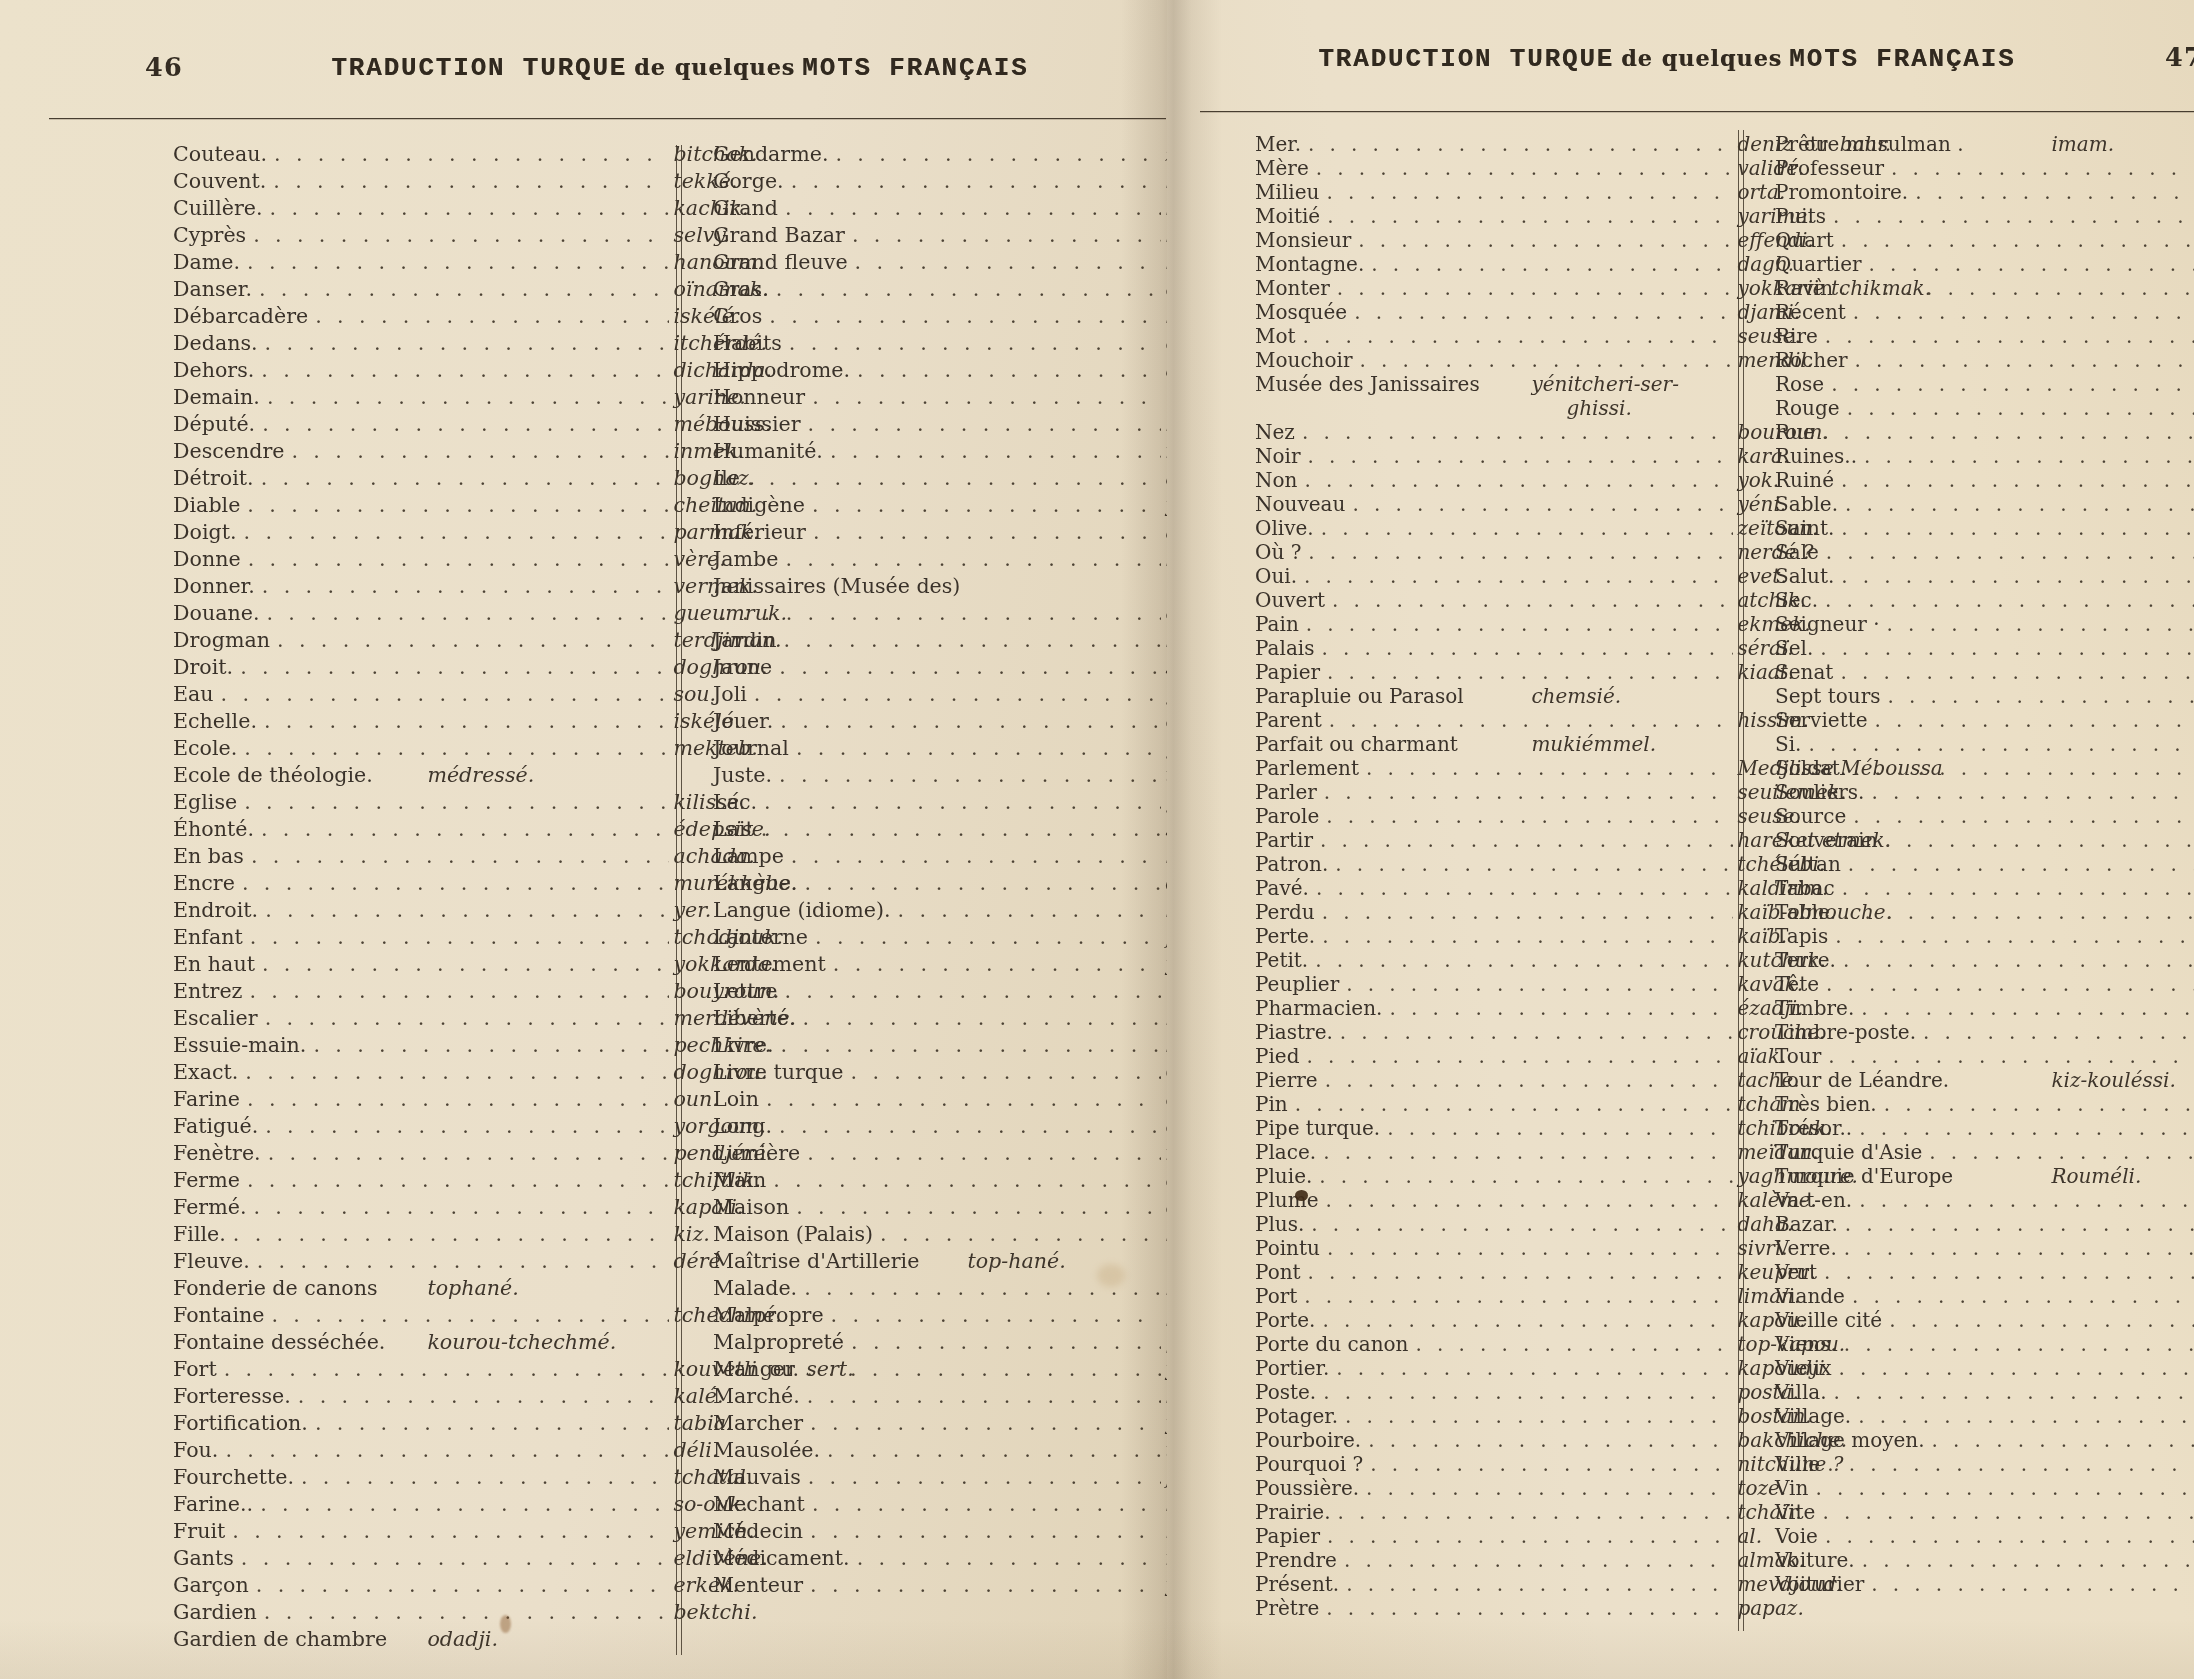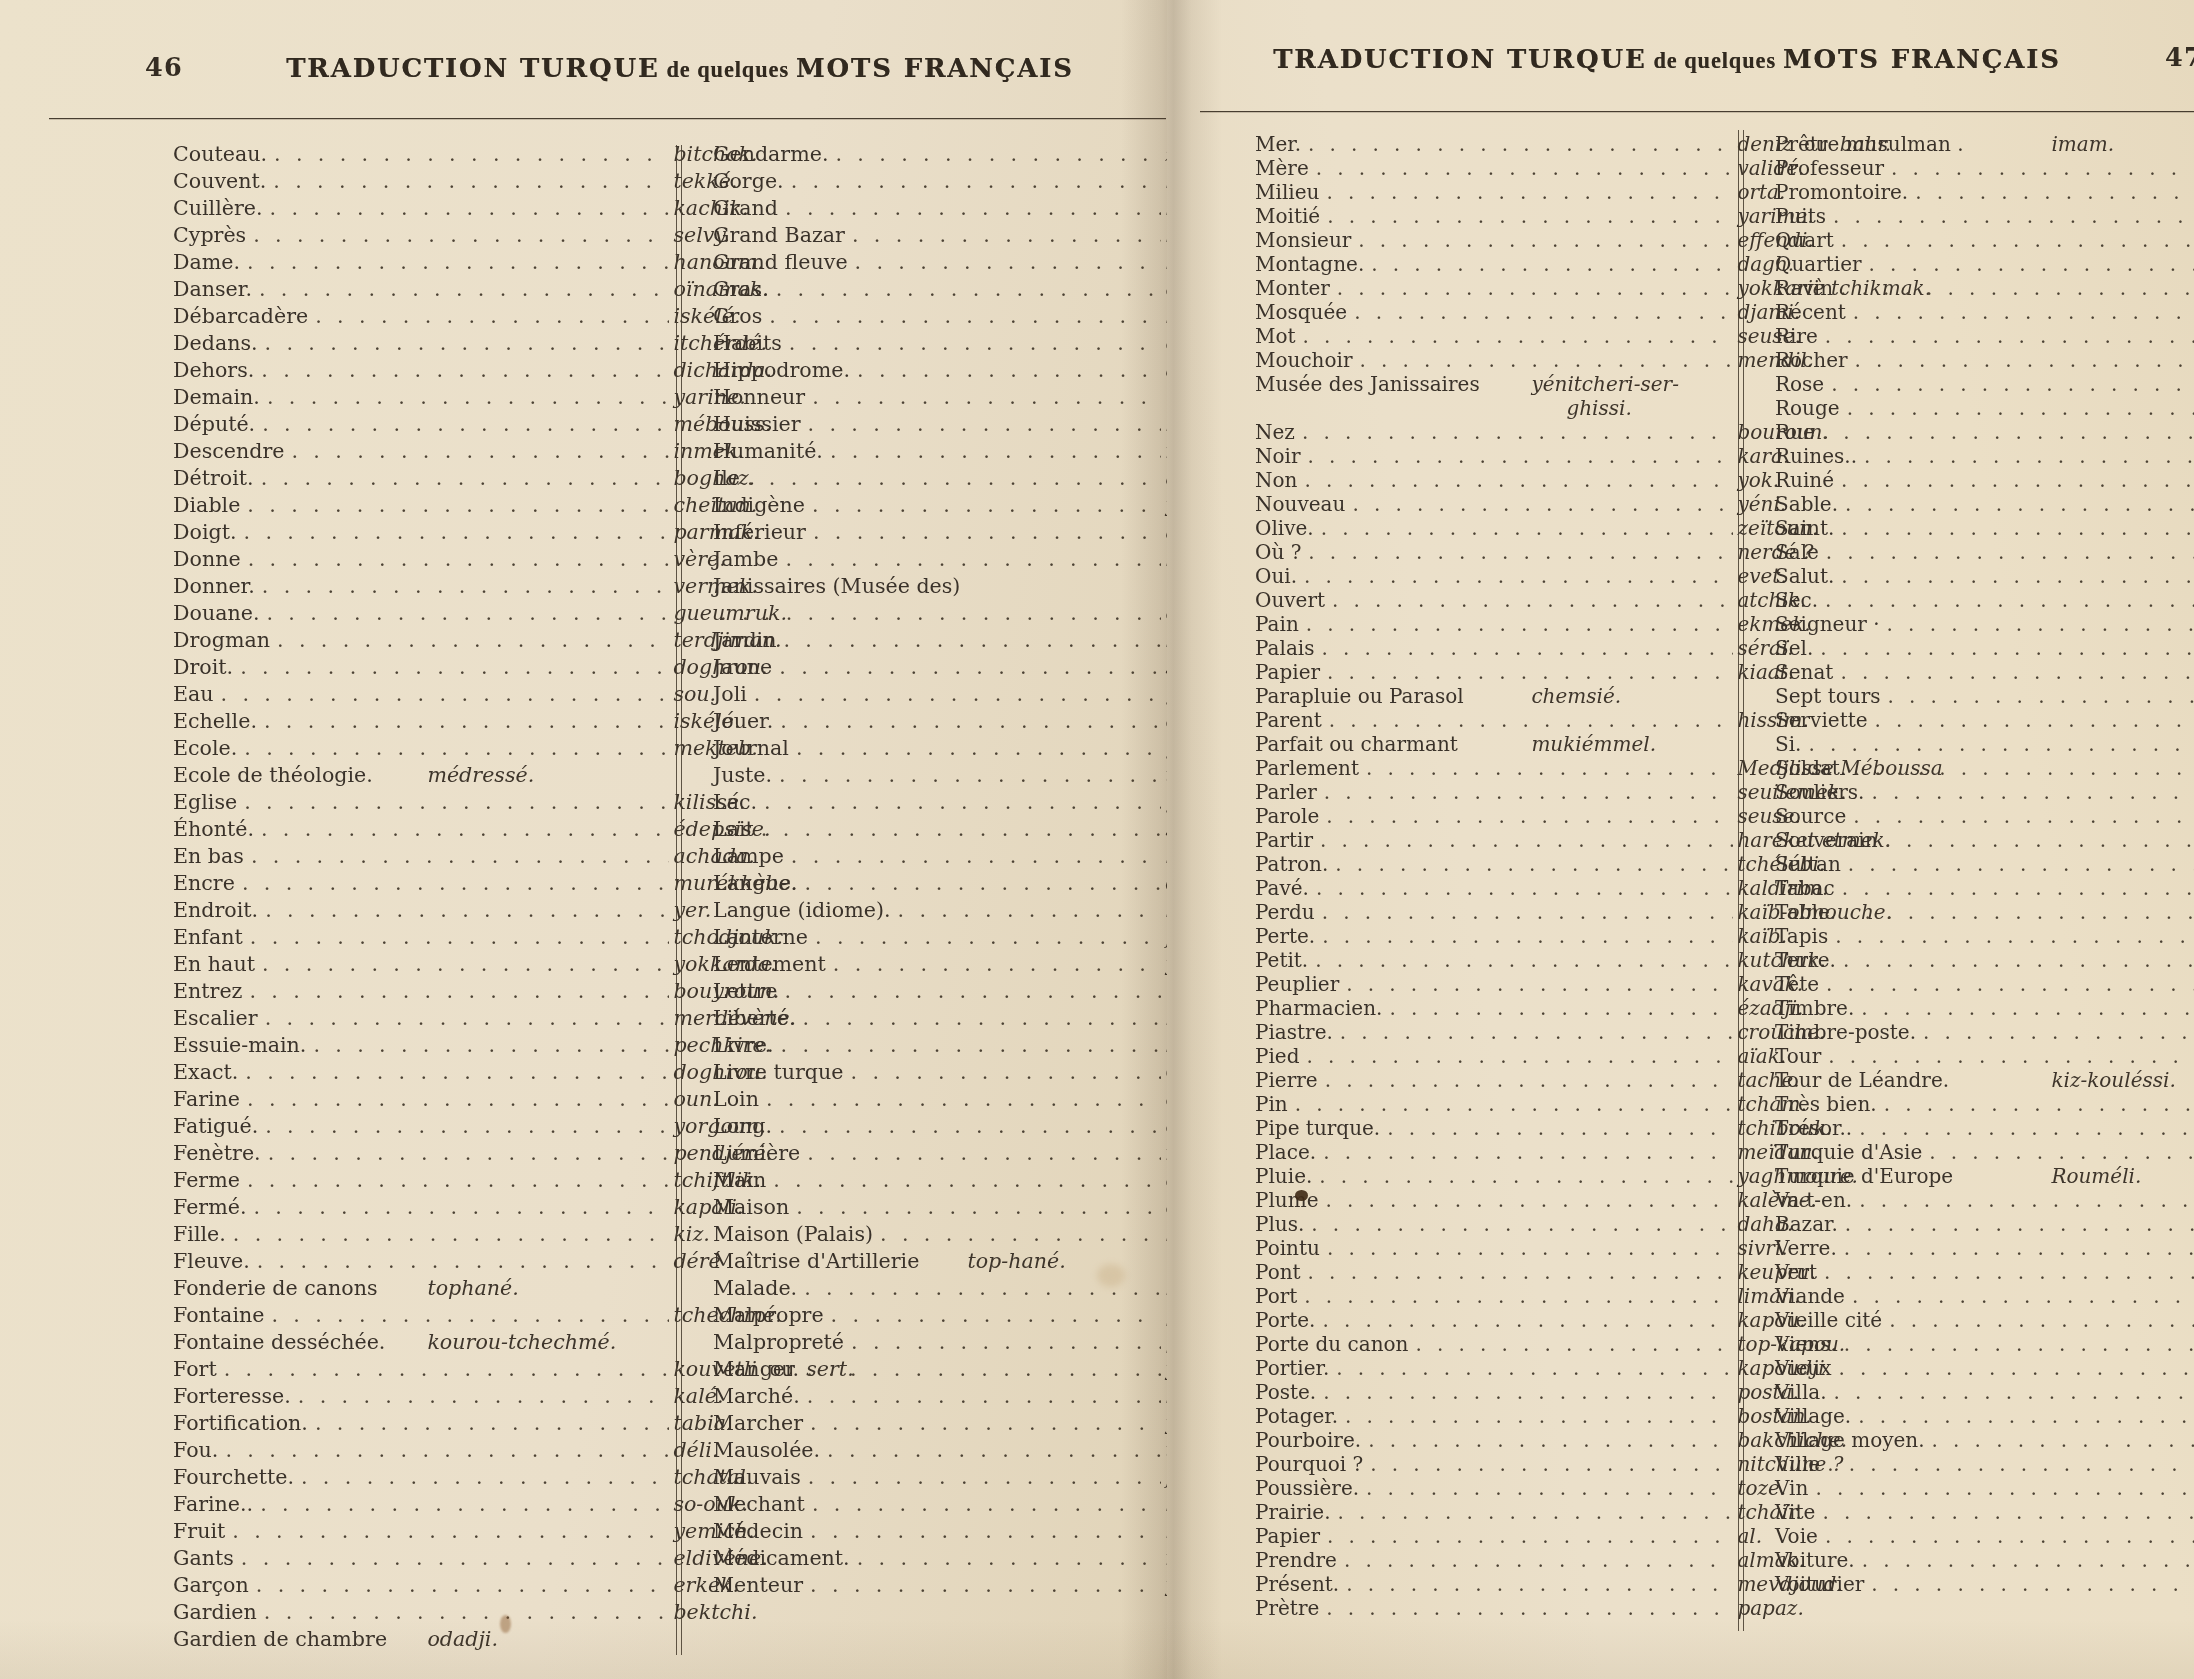--- a/index.html
+++ b/index.html
@@ -14,22 +14,22 @@
     background:linear-gradient(to right,rgba(94,74,50,0) 0%,rgba(94,74,50,0.16) 40%,rgba(70,52,32,0.22) 52%,rgba(94,74,50,0.10) 70%,rgba(94,74,50,0) 100%);}
   .edge-bottom{position:absolute;left:0;top:1619px;width:2336px;height:60px;pointer-events:none;
     background:linear-gradient(to bottom,rgba(110,85,50,0) 0%,rgba(110,85,50,0.08) 100%);}
 
   .pageno{position:absolute;font-size:25.5px;font-weight:600;letter-spacing:1.3px;color:#342c22;}
   .pageno--left{left:145px;top:52px;}
   .pageno--right{right:132px;top:42px;}
   .htitle{position:absolute;text-align:center;white-space:nowrap;color:#31291f;}
   .htitle--left{left:228px;top:53px;width:904px;}
   .htitle--right{left:35px;top:44px;width:930px;}
-  .ht1{font-weight:bold;font-size:26px;letter-spacing:1.8px;text-shadow:0 0 0.4px rgba(49,41,31,.6);}
-  .ht2{font-weight:bold;font-size:22.4px;letter-spacing:0.9px;padding:0 7px;text-shadow:0 0 0.4px rgba(49,41,31,.5);font-family:Liberation Serif, serif;}
+  .ht1{font-weight:bold;font-size:26px;letter-spacing:1.8px;text-shadow:0 0 0.4px rgba(49,41,31,.6);font-family:Liberation Mono, monospace;}
+  .ht2{font-weight:bold;font-size:22.4px;letter-spacing:0.9px;padding:0 7px;text-shadow:0 0 0.4px rgba(49,41,31,.5);}
   .hrule{position:absolute;height:1.3px;background:#473d30;box-shadow:0 0.9px 0 rgba(71,61,48,.25);}
   .hrule--left{left:49px;top:118px;width:1117px;}
   .hrule--right{left:33px;top:111px;width:2227px;max-width:2229px;width:2229px;}
   .page--right .hrule--right{left:33px;width:2229px;}
   
   .page--right .hrule{width:2229px;}
   .page--right .hrule--right{width:2229px;}
 
   .col{position:absolute;}
   .page--left{--rh:27px;--fs:20.6px;--frw:250px;--contml:281px;}

